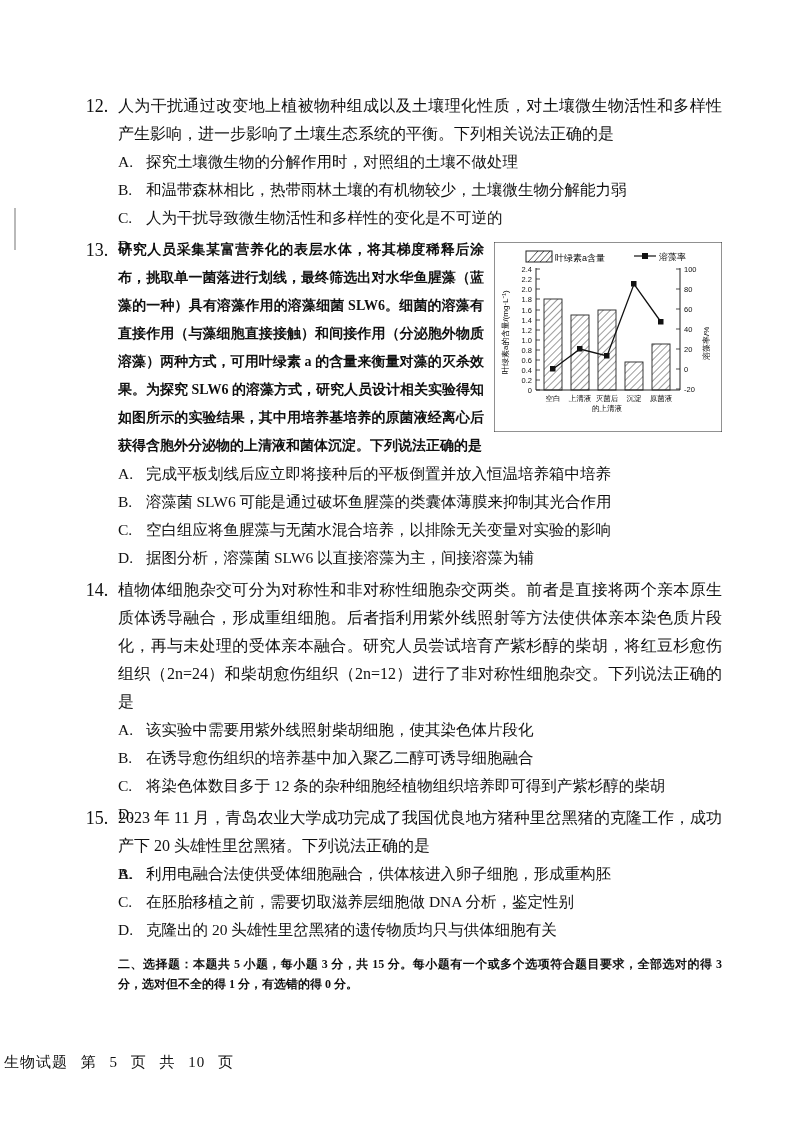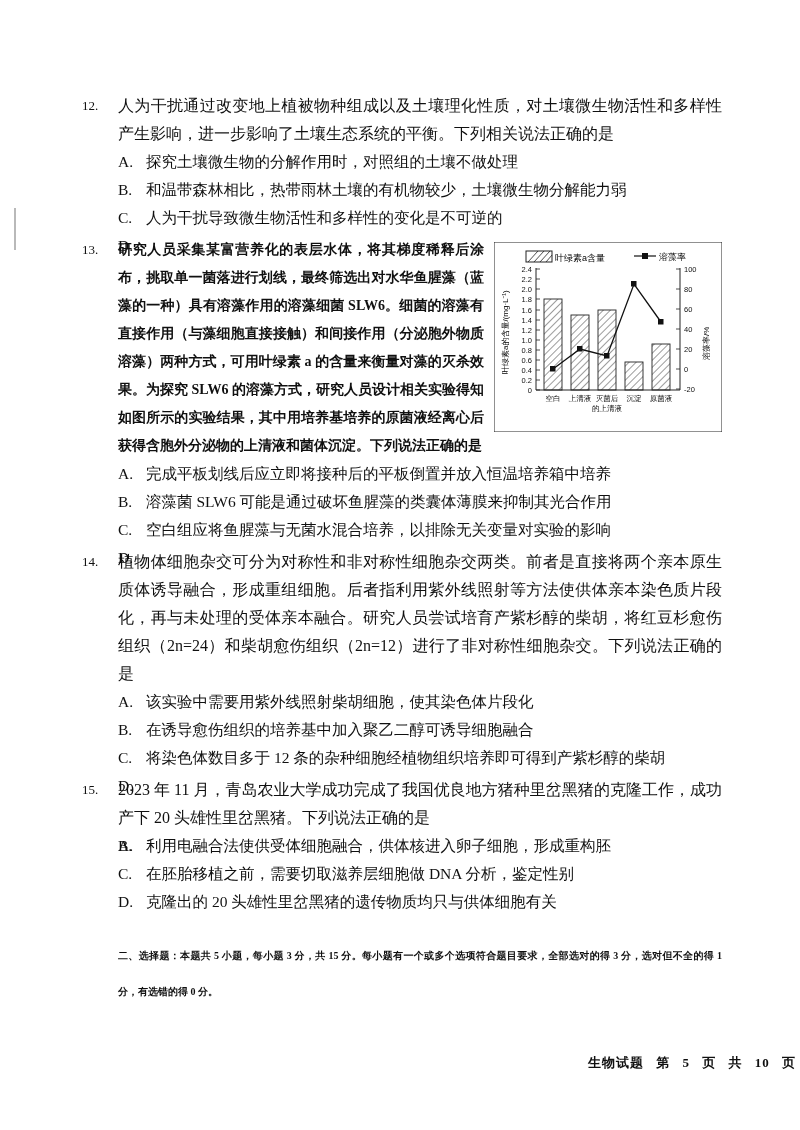--- a/index.html
+++ b/index.html
@@ -32,22 +32,22 @@
   }
   .q {
     position: relative;
     margin-bottom: 4px;
   }
   .q-num {
     position: absolute;
     left: -36px;
     top: 0;
     width: 30px;
-    text-align: left;
-    font-size: 13px;
+    text-align: center;
+    font-size: 18px;
     line-height: 28px;
   }
   .q-body {
     font-size: 16px;
     line-height: 28px;
     text-align: justify;
     text-justify: inter-ideograph;
   }
   .opt {
     font-size: 15.5px;
@@ -77,34 +77,34 @@
     width: 228px;
     height: 190px;
     margin: 6px 0 8px 10px;
     position: relative;
   }
   .fig-inner {
     position: absolute;
     inset: 0;
   }
   .sec-title {
-    font-size: 10px;
-    line-height: 36px;
+    font-size: 12px;
+    line-height: 20px;
     font-weight: bold;
-    margin-top: 22px;
+    margin-top: 10px;
     text-align: justify;
   }
   .footer {
     position: absolute;
     left: 0;
     right: 0;
     bottom: 58px;
-    text-align: right;
-    font-size: 13px;
-    font-weight: bold;
+    text-align: left;
+    font-size: 15px;
+    font-weight: normal;
     letter-spacing: 1px;
   }
   .footer span { margin: 0 4px; }
   .clearfix::after { content: ""; display: block; clear: both; }
   svg text { font-family: "Liberation Sans", sans-serif; }
 </style>
 </head>
 <body>
 
 <div class="page">
@@ -245,20 +245,21 @@
     <div class="opt">
       <span class="lbl">B.</span>
       <span>溶藻菌 SLW6 可能是通过破坏鱼腥藻的类囊体薄膜来抑制其光合作用</span>
     </div>
     <div class="opt">
       <span class="lbl">C.</span>
       <span>空白组应将鱼腥藻与无菌水混合培养，以排除无关变量对实验的影响</span>
     </div>
     <div class="opt">
       <span class="lbl">D.</span>
+      <span>据图分析，溶藻菌 SLW6 以直接溶藻为主，间接溶藻为辅</span>
     </div>
   </div>
 
   <div class="q">
     <div class="q-num">14.</div>
     <div class="q-body">植物体细胞杂交可分为对称性和非对称性细胞杂交两类。前者是直接将两个亲本原生质体诱导融合，形成重组细胞。后者指利用紫外线照射等方法使供体亲本染色质片段化，再与未处理的受体亲本融合。研究人员尝试培育产紫杉醇的柴胡，将红豆杉愈伤组织（2n=24）和柴胡愈伤组织（2n=12）进行了非对称性细胞杂交。下列说法正确的是</div>
     <div class="opt">
       <span class="lbl">A.</span>
       <span>该实验中需要用紫外线照射柴胡细胞，使其染色体片段化</span>
     </div>

